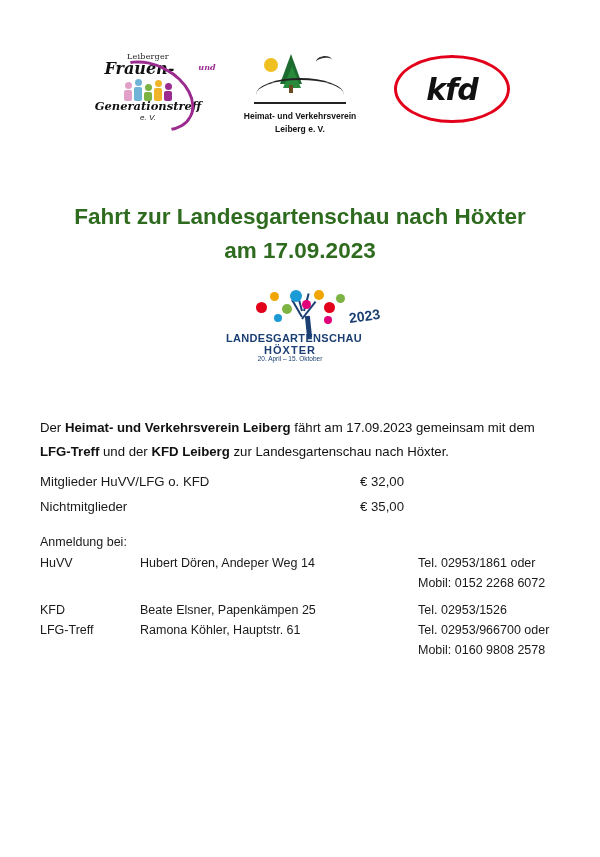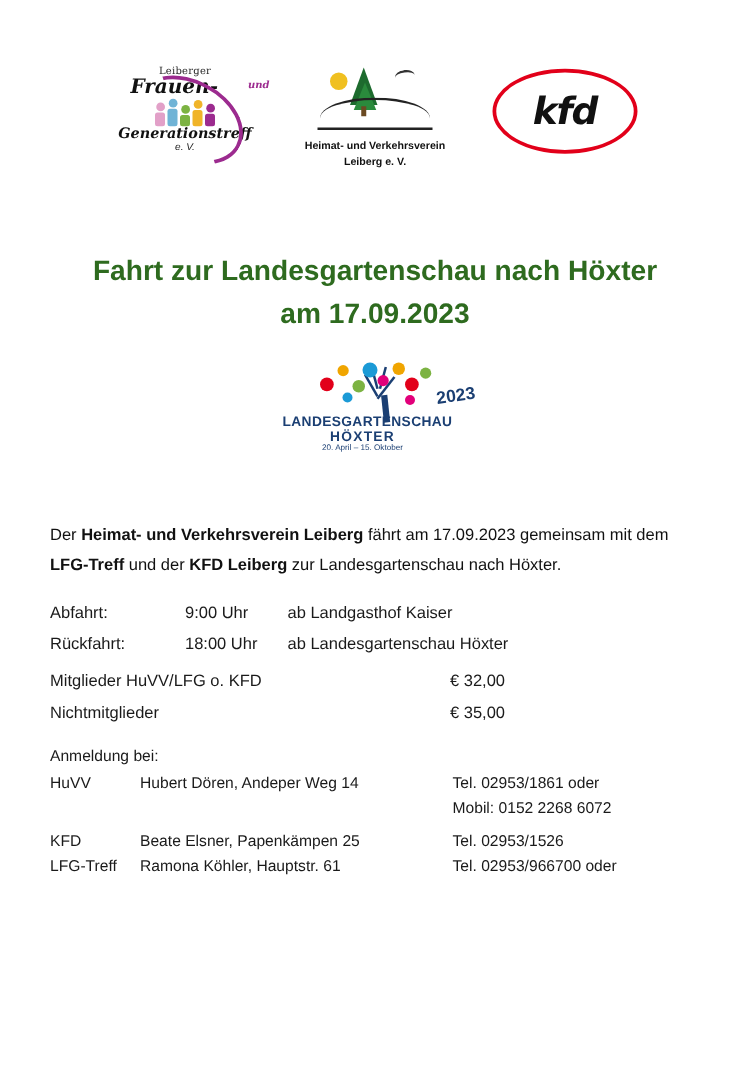--- a/index.html
+++ b/index.html
@@ -358,20 +358,21 @@
     font-size: 12.5px;
   }
   .contacts {
     margin-top: 4px;
     font-size: 12.5px;
     line-height: 1.62;
   }
   .c-row {
     display: flex;
     align-items: center;
+    gap: 28px;
   }
   .c-org { width: 72px; }
   .c-person { width: 250px; }
   .c-tel { }
   .c-sub {
     display: flex;
   }
   .c-sub .c-org, .c-sub .c-person { visibility: hidden; }
 </style>
 </head>
@@ -465,32 +466,20 @@
       <div class="lgs-sub">HÖXTER</div>
       <div class="lgs-date">20. April – 15. Oktober</div>
       <div class="lgs-year">2023</div>
     </div>
   </div>
 
   <div class="body-text">
     <span>Der </span><b>Heimat- und Verkehrsverein Leiberg</b><span> fährt am 17.09.2023 gemeinsam mit dem </span><b>LFG-Treff</b><span> und der </span><b>KFD Leiberg</b><span> zur Landesgartenschau nach Höxter.</span>
   </div>
 
-  <div class="schedule">
-    <div class="sched-row">
-      <span class="sched-label">Abfahrt:</span>
-      <span class="sched-time">9:00 Uhr</span>
-      <span class="sched-place">ab Landgasthof Kaiser</span>
-    </div>
-    <div class="sched-row">
-      <span class="sched-label">Rückfahrt:</span>
-      <span class="sched-time">18:00 Uhr</span>
-      <span class="sched-place">ab Landesgartenschau Höxter</span>
-    </div>
-  </div>
 
   <div class="fee-table">
     <div class="fee-row">
       <span class="fee-name">Mitglieder HuVV/LFG o. KFD</span>
       <span class="fee-price">€ 32,00</span>
     </div>
     <div class="fee-row">
       <span class="fee-name">Nichtmitglieder</span>
       <span class="fee-price">€ 35,00</span>
     </div>
@@ -515,16 +504,21 @@
       <span class="c-org">KFD</span>
       <span class="c-person">Beate Elsner, Papenkämpen 25</span>
       <span class="c-tel">Tel. 02953/1526</span>
     </div>
 
     <div class="c-row">
       <span class="c-org">LFG-Treff</span>
       <span class="c-person">Ramona Köhler, Hauptstr. 61</span>
       <span class="c-tel">Tel. 02953/966700 oder</span>
     </div>
+    <div class="c-row c-sub">
+      <span class="c-org">.</span>
+      <span class="c-person">.</span>
+      <span class="c-tel">Mobil: 0160 9808 2578</span>
+    </div>
 
   </div>
 
 </div>
 
 </body></html>

